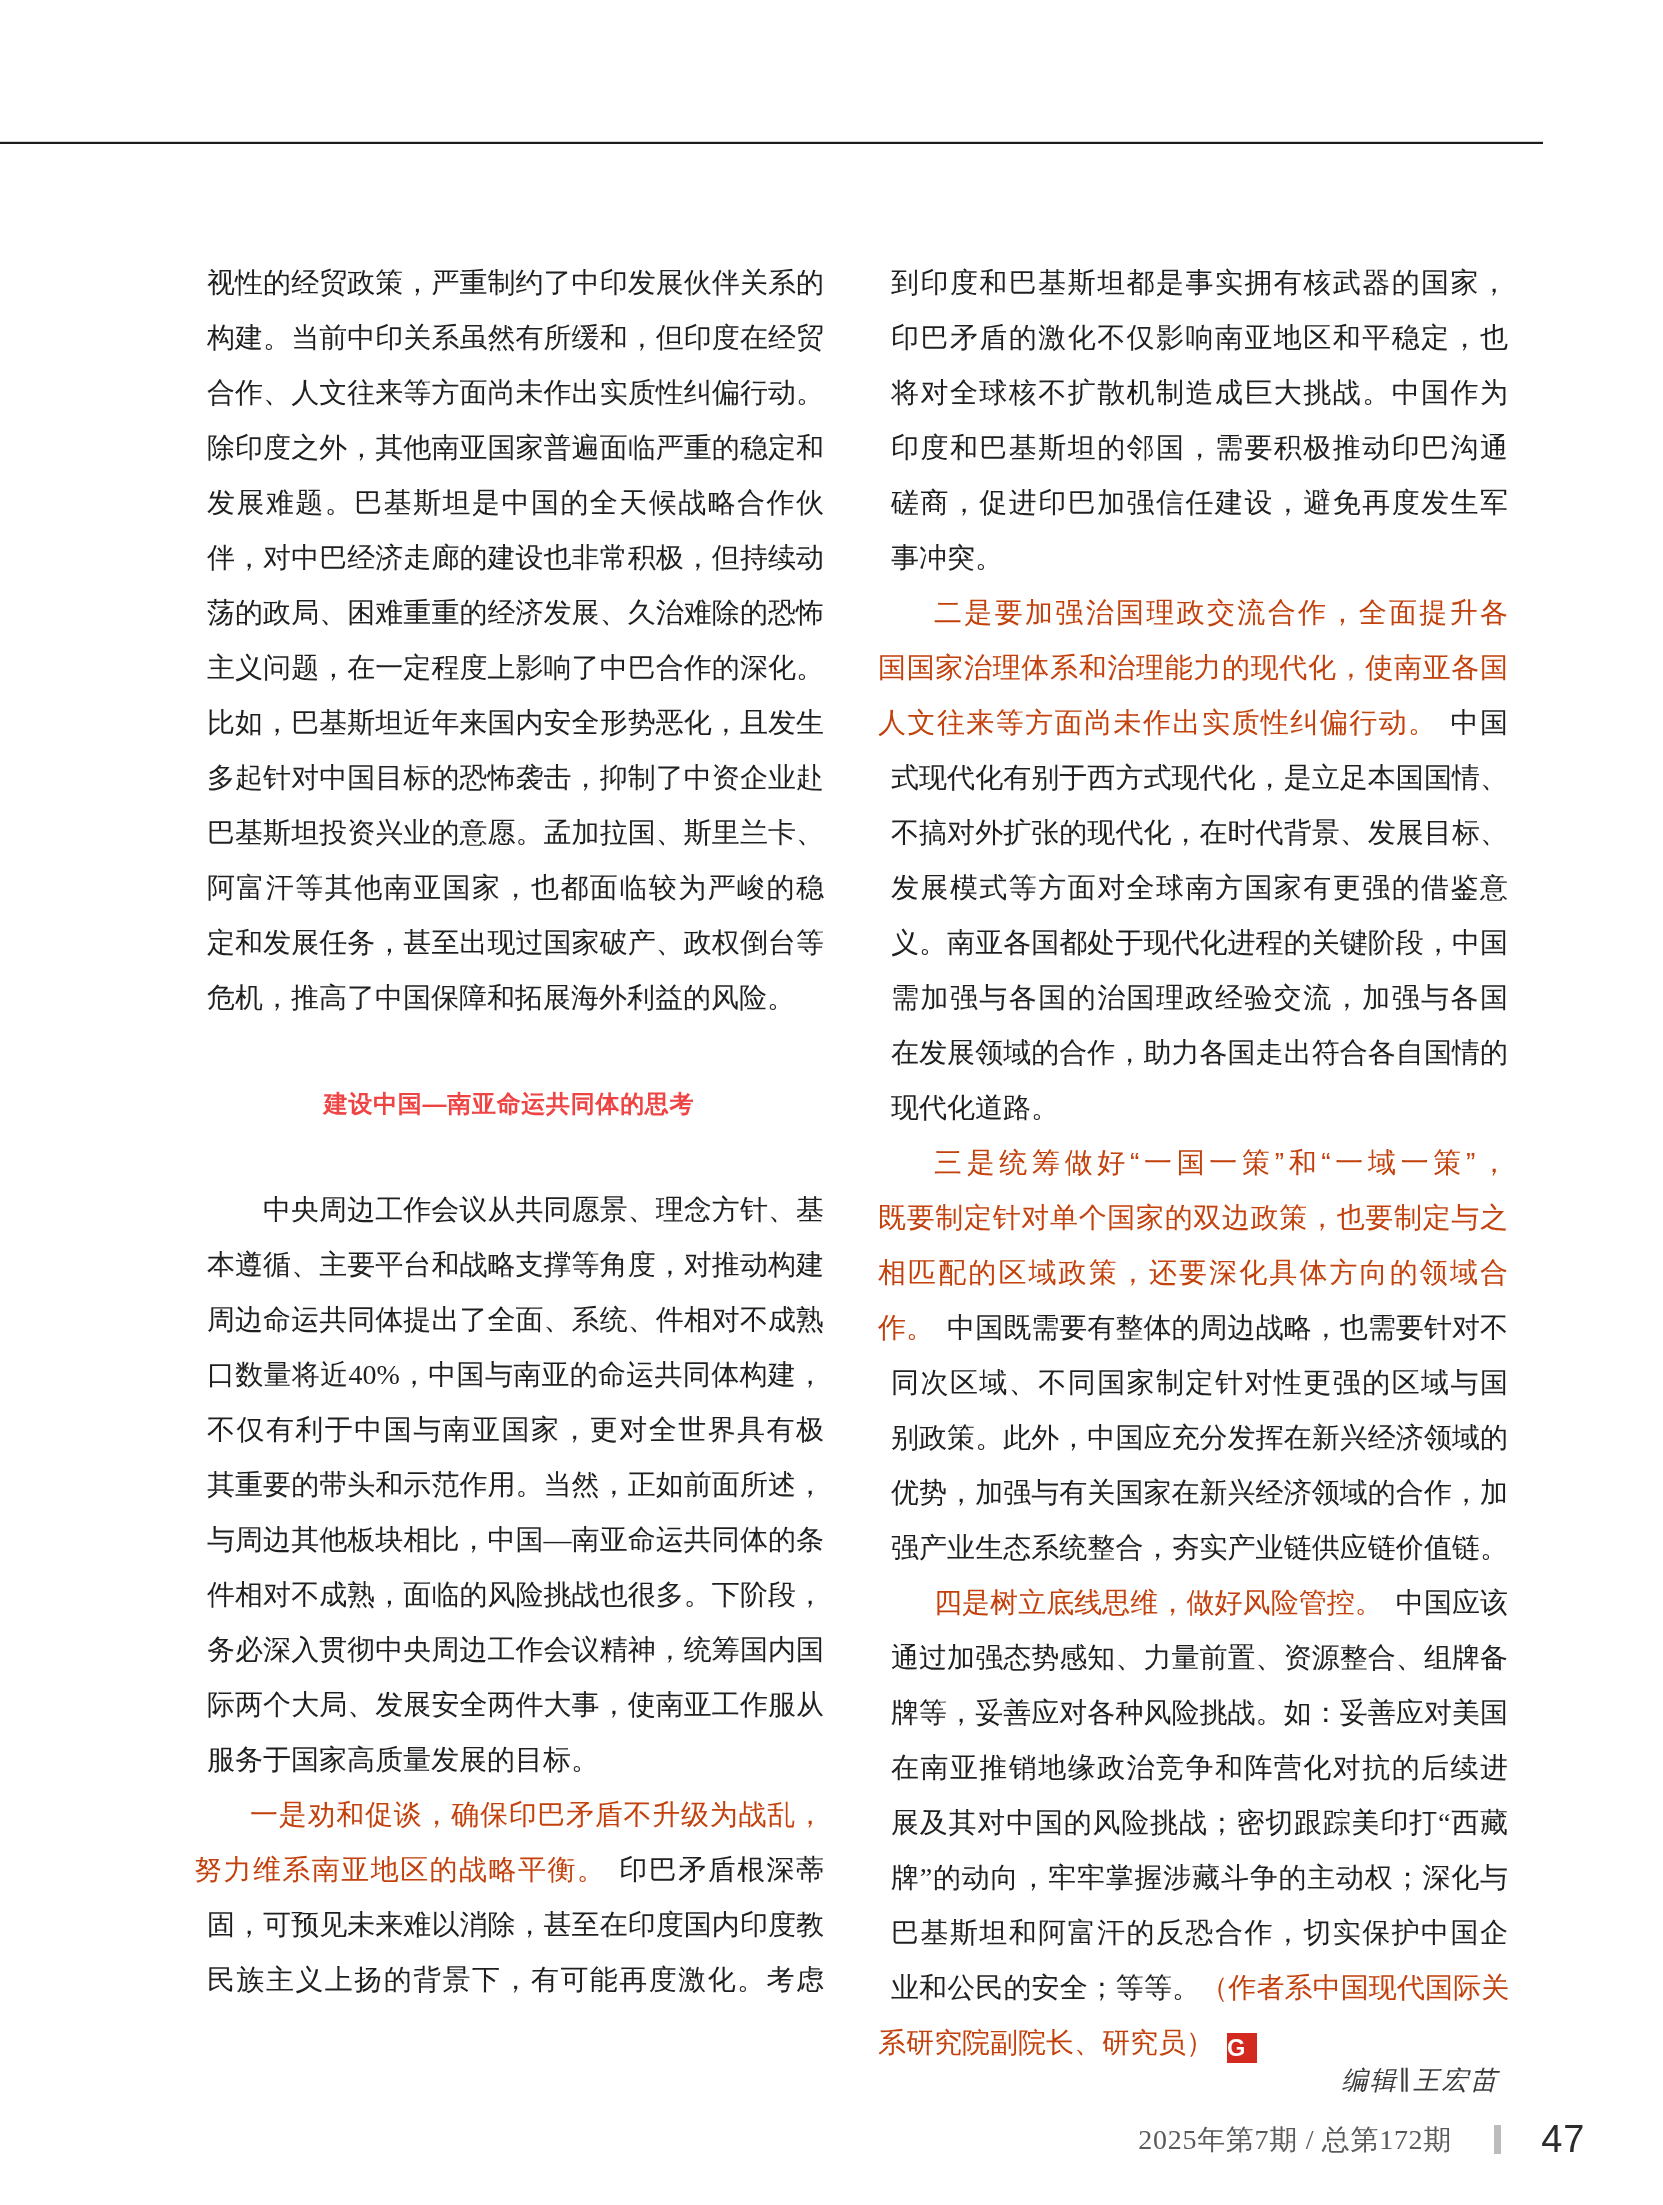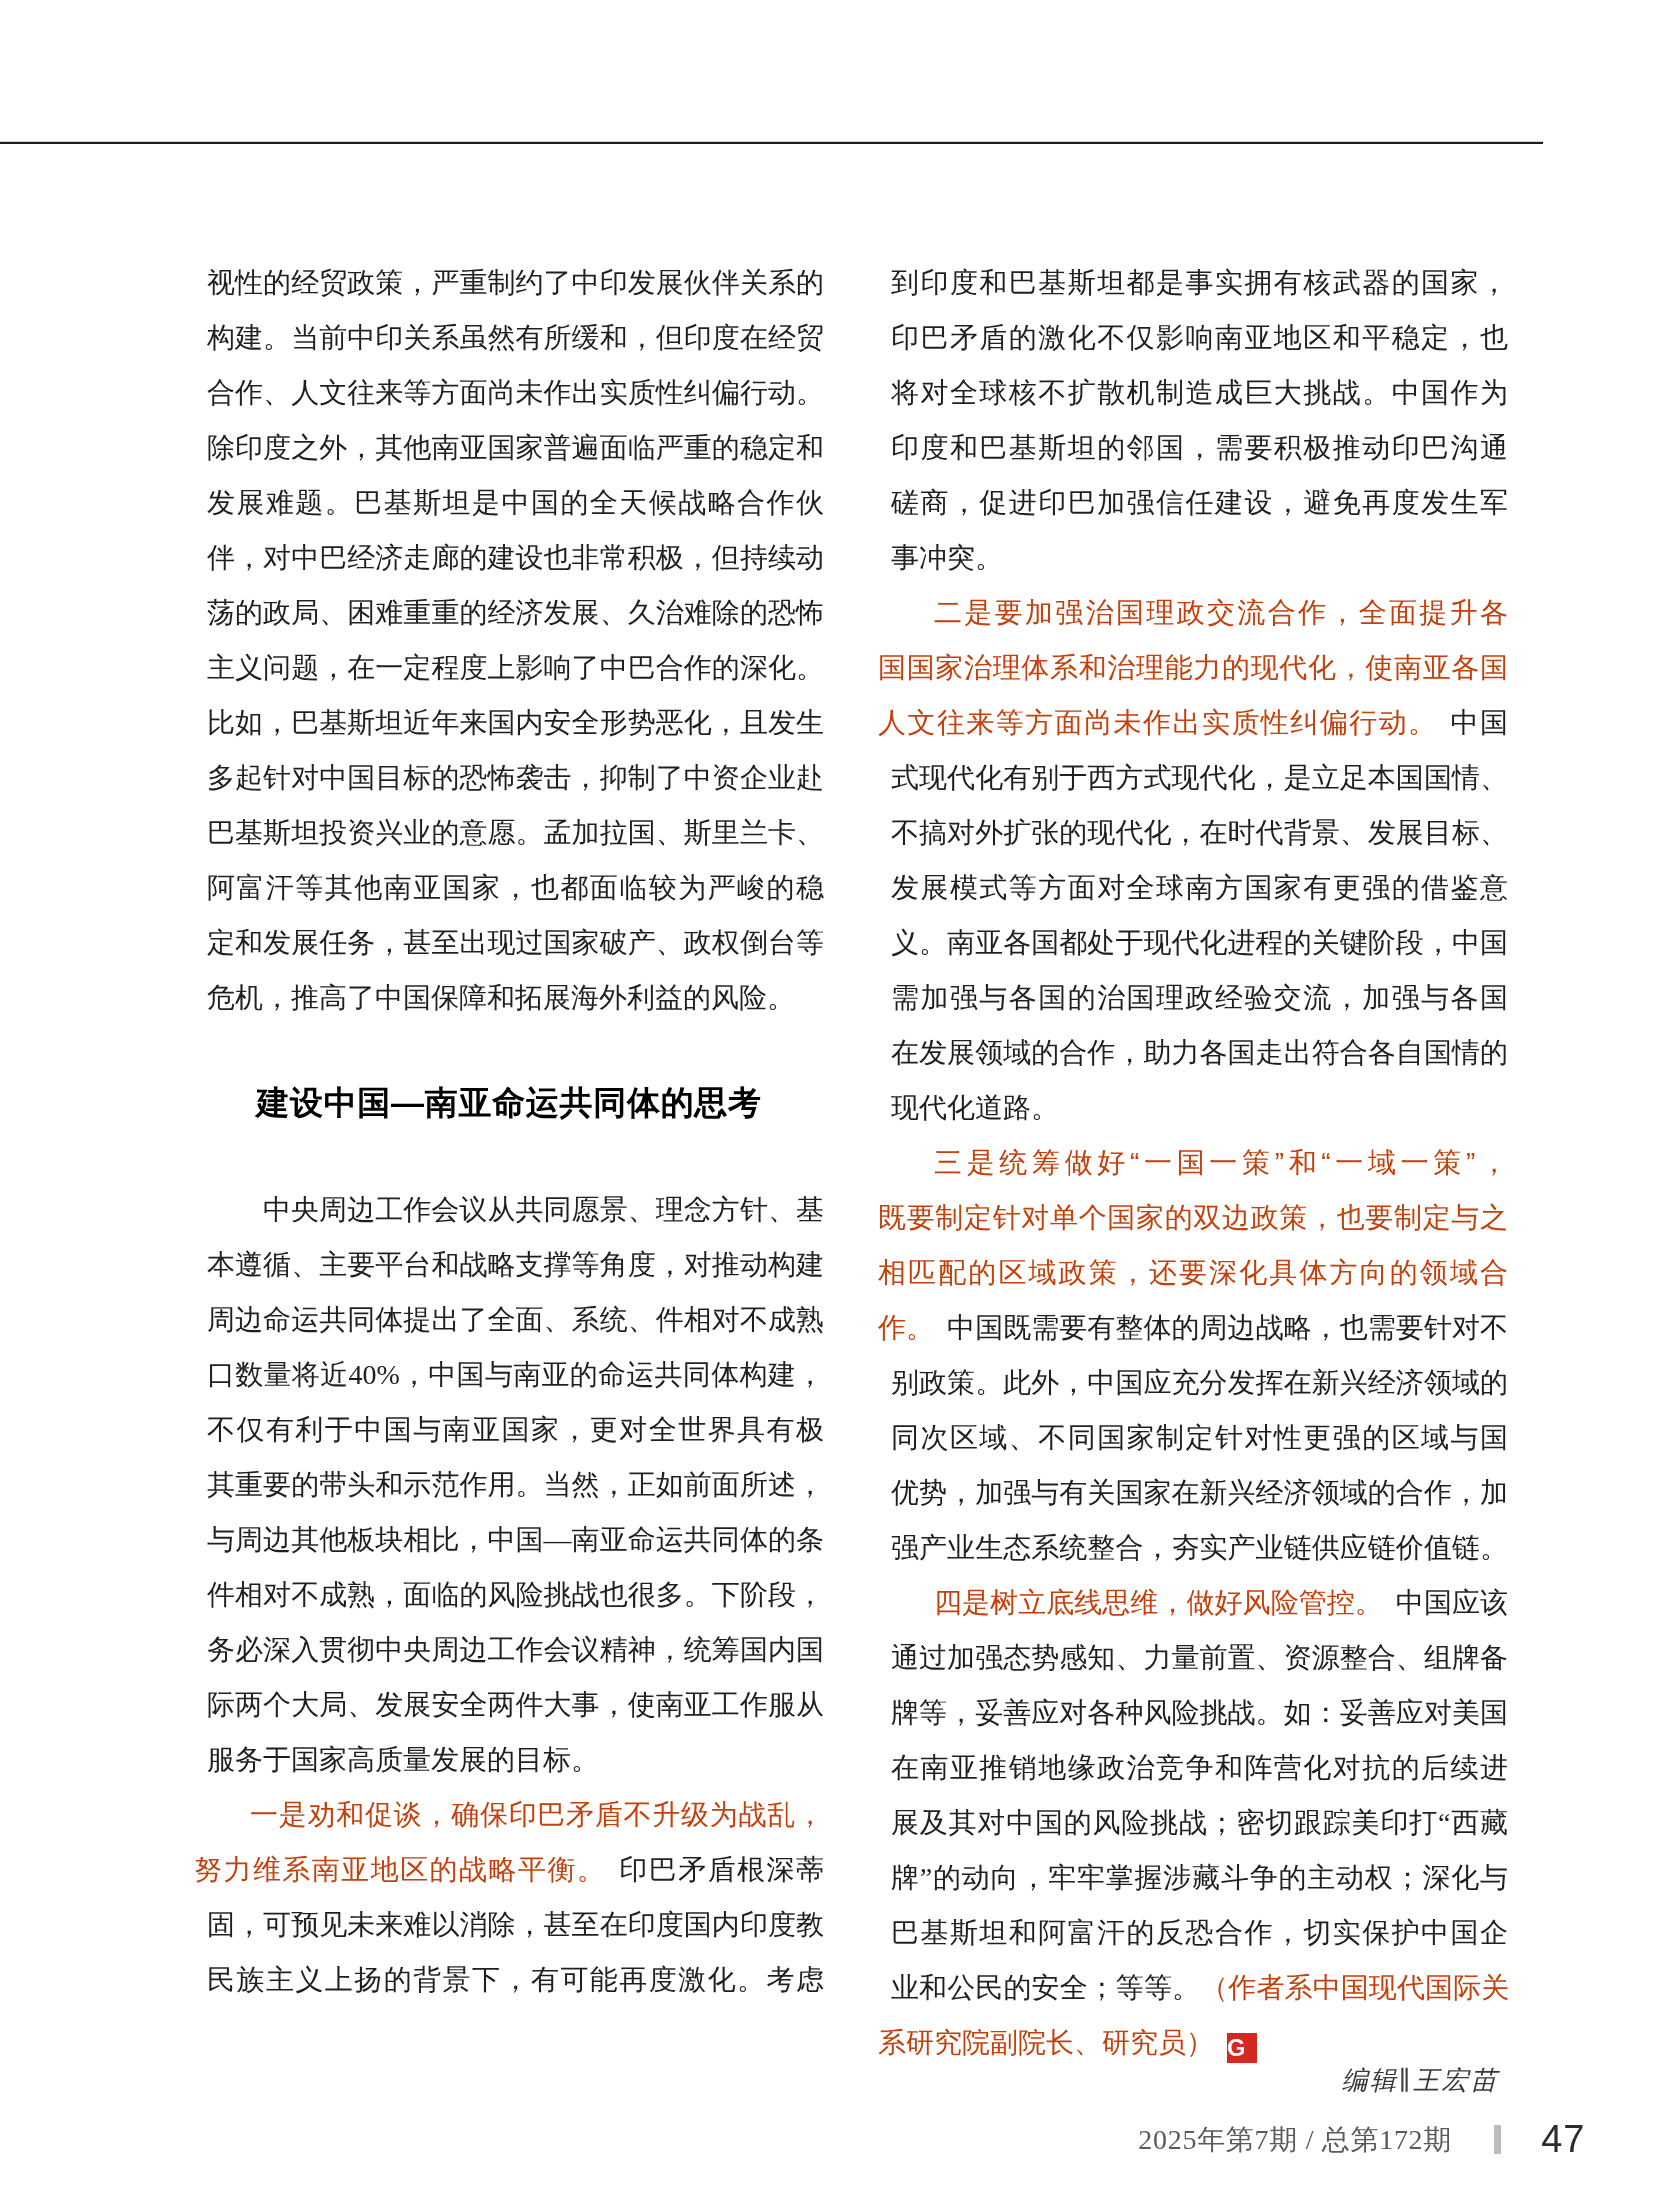--- a/index.html
+++ b/index.html
@@ -44,22 +44,22 @@
     color: #c2410c;
   }
   .line .r { font-weight: 400; margin-left: 13px; }
   .heading {
     height: 157px;
     display: flex;
     align-items: center;
     justify-content: center;
     font-family: "Liberation Sans", "DejaVu Sans", sans-serif;
     font-weight: 700;
-    font-size: 33px;
-    color: #000000;
+    font-size: 24px;
+    color: #ef4444;
     letter-spacing: 0.7px;
   }
   .end-badge {
     display: inline-block;
     width: 30px;
     height: 30px;
     margin-left: 13px;
     background: #d3291f;
     color: #ffffff;
     font-family: "Liberation Sans", "DejaVu Sans", sans-serif;
@@ -155,22 +155,22 @@
       <div class="line"><span class="r">不搞对外扩张的现代化，在时代背景、发展目标、</span></div>
       <div class="line"><span class="r">发展模式等方面对全球南方国家有更强的借鉴意</span></div>
       <div class="line"><span class="r">义。南亚各国都处于现代化进程的关键阶段，中国</span></div>
       <div class="line"><span class="r">需加强与各国的治国理政经验交流，加强与各国</span></div>
       <div class="line"><span class="r">在发展领域的合作，助力各国走出符合各自国情的</span></div>
       <div class="line flush"><span class="r">现代化道路。</span></div>
       <div class="line indent"><span class="b">三是统筹做好“一国一策”和“一域一策”，</span></div>
       <div class="line"><span class="b">既要制定针对单个国家的双边政策，也要制定与之</span></div>
       <div class="line"><span class="b">相匹配的区域政策，还要深化具体方向的领域合</span></div>
       <div class="line"><span class="b">作。</span><span class="r">中国既需要有整体的周边战略，也需要针对不</span></div>
+      <div class="line"><span class="r">同次区域、不同国家制定针对性更强的区域与国</span></div>
       <div class="line"><span class="r">别政策。此外，中国应充分发挥在新兴经济领域的</span></div>
-      <div class="line"><span class="r">同次区域、不同国家制定针对性更强的区域与国</span></div>
       <div class="line"><span class="r">优势，加强与有关国家在新兴经济领域的合作，加</span></div>
       <div class="line"><span class="r">强产业生态系统整合，夯实产业链供应链价值链。</span></div>
       <div class="line indent"><span class="b">四是树立底线思维，做好风险管控。</span><span class="r">中国应该</span></div>
       <div class="line"><span class="r">通过加强态势感知、力量前置、资源整合、组牌备</span></div>
       <div class="line"><span class="r">牌等，妥善应对各种风险挑战。如：妥善应对美国</span></div>
       <div class="line"><span class="r">在南亚推销地缘政治竞争和阵营化对抗的后续进</span></div>
       <div class="line"><span class="r">展及其对中国的风险挑战；密切跟踪美印打“西藏</span></div>
       <div class="line"><span class="r">牌”的动向，牢牢掌握涉藏斗争的主动权；深化与</span></div>
       <div class="line"><span class="r">巴基斯坦和阿富汗的反恐合作，切实保护中国企</span></div>
       <div class="line tight"><span class="r">业和公民的安全；等等。</span><span class="b">（作者系中国现代国际关</span></div>

